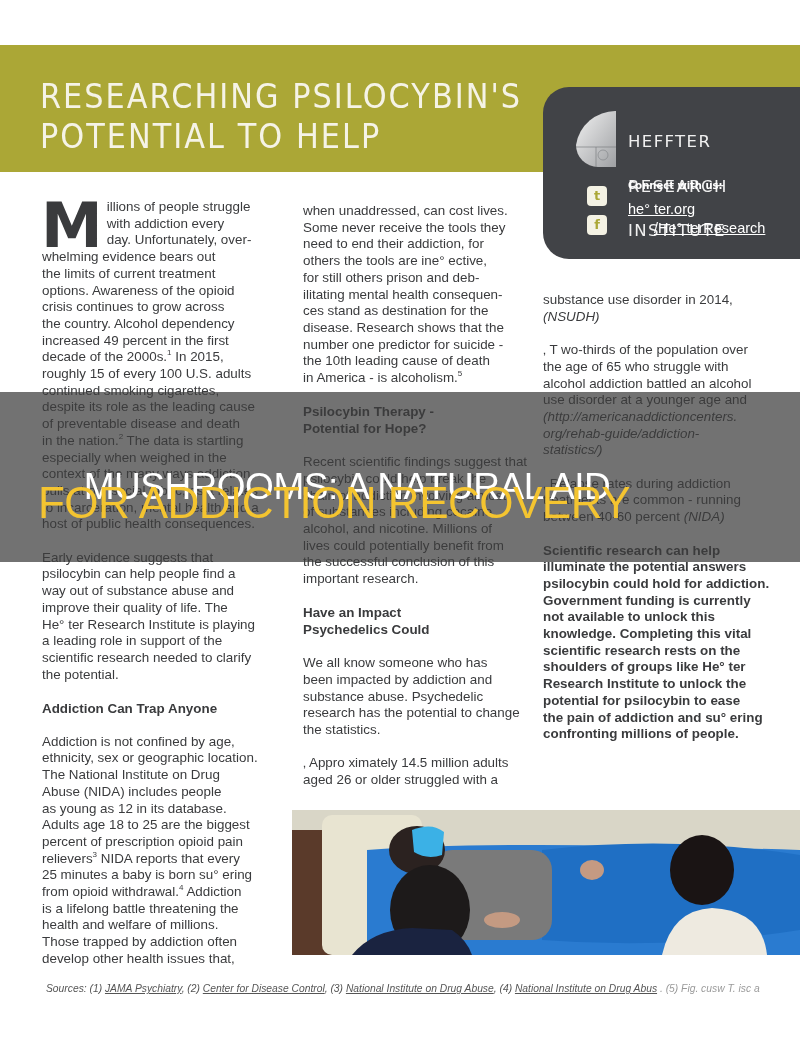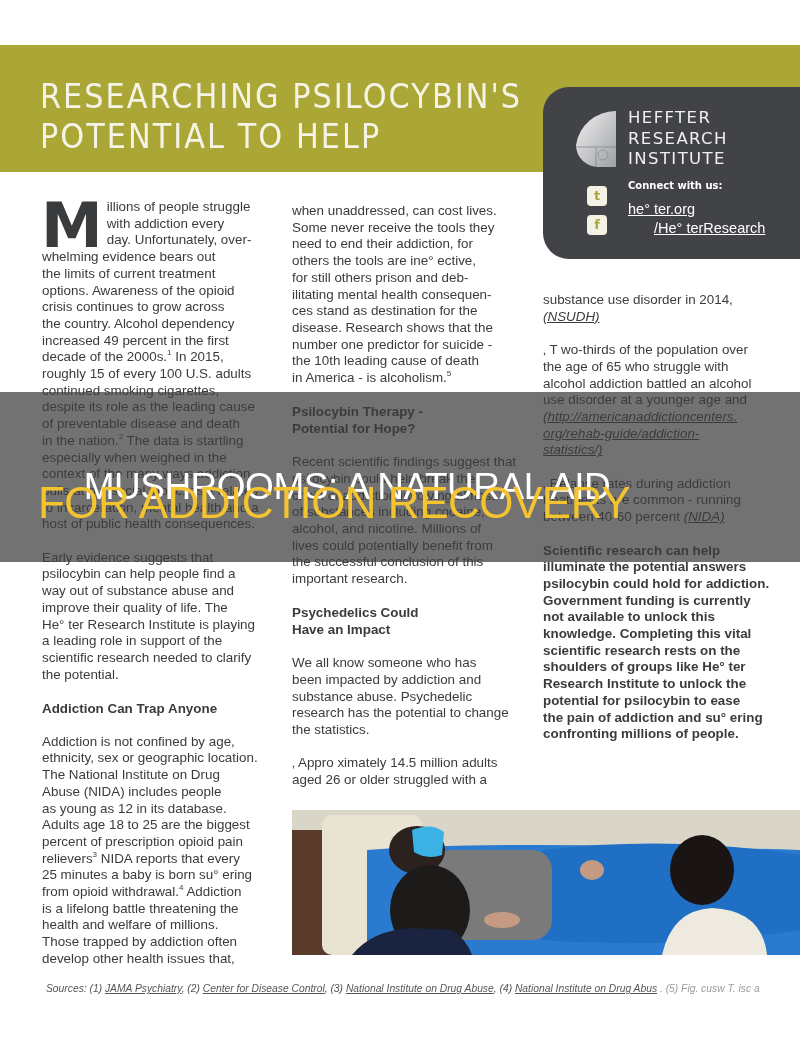--- a/index.html
+++ b/index.html
@@ -22,21 +22,21 @@
     position: absolute; left: 543px; top: 87px; width: 257px; height: 172px;
     background: #414347; border-radius: 26px 0 0 26px;
   }
   .logo {
     position: absolute; left: 576px; top: 111px; width: 40px; height: 56px;
   }
   .org-name {
     position: absolute; left: 628px; top: 108px; font-size: 16.5px; line-height: 20.5px;
     letter-spacing: 1.4px; color: #f0f0f0; font-family: "DejaVu Sans", sans-serif;
   }
-  .org-name span { display: block; }
+  .org-name span { display: block; margin-top: 24px; }
   .social {
     position: absolute; left: 587px; width: 20px; height: 20px; border-radius: 4px;
     background: #f4f2e4; color: #aba736; font-weight: bold; font-size: 13px;
     text-align: center; line-height: 20px; font-family: "DejaVu Sans", sans-serif;
   }
   .social.tw { top: 186px; }
   .social.fb { top: 215px; }
   .connect {
     position: absolute; left: 628px; top: 180px; font-size: 10px; font-weight: bold;
     color: #ffffff; font-family: "DejaVu Sans", sans-serif;
@@ -47,29 +47,29 @@
   }
   .link-line.site { top: 201px; }
   .link-line.fbpage { top: 220px; margin-left: 26px; }
 
   .col {
     position: absolute; font-size: 13.4px; line-height: 16.7px; color: #3a3b3d;
   }
   .col .gap { height: 16.7px; }
   .col h3 { font-size: 13.4px; line-height: 17px; font-weight: bold; margin: 0; }
   .col1 { left: 42px; top: 199px; width: 232px; }
-  .col2 { left: 292px; top: 203px; width: 232px; }
+  .col2 { left: 303px; top: 203px; width: 232px; }
   .col3 { left: 543px; top: 292px; width: 250px; }
   .dropcap {
     float: left; font-size: 62px; line-height: 46px; font-weight: bold;
     color: #3a3b3d; margin: 4px 4px 0 -1px; font-family: "DejaVu Sans", sans-serif;
   }
   .line { display: block; white-space: nowrap; }
   sup { font-size: 8px; vertical-align: top; line-height: 8px; }
-  .link-it { font-style: italic; text-decoration: underline; }
+  .link-it { font-style: italic; }
   .bold-block { font-weight: bold; }
 
   .photo {
     position: absolute; left: 292px; top: 810px; width: 508px; height: 145px;
     overflow: hidden; background: #b9b6a4;
   }
 
   .sources {
     position: absolute; left: 46px; top: 983px; font-size: 10.3px; font-style: italic;
     color: #555; white-space: nowrap;
@@ -196,22 +196,22 @@
   <span class="line">Recent scientific findings suggest that</span>
   <span class="line">psilocybin could help break the</span>
   <span class="line">chain of addiction involving almost</span>
   <span class="line">of substances including cocaine,</span>
   <span class="line">alcohol, and nicotine. Millions of</span>
   <span class="line">lives could potentially benefit from</span>
   <span class="line">the successful conclusion of this</span>
   <span class="line">important research.</span>
   <div class="gap"></div>
   <h3>
+    <span class="line">Have an Impact</span>
     <span class="line">Psychedelics Could</span>
-    <span class="line">Have an Impact</span>
   </h3>
   <div class="gap"></div>
   <span class="line">We all know someone who has</span>
   <span class="line">been impacted by addiction and</span>
   <span class="line">substance abuse. Psychedelic</span>
   <span class="line">research has the potential to change</span>
   <span class="line">the statistics.</span>
   <div class="gap"></div>
   <span class="line">‚   Appro  ximately 14.5 million adults</span>
   <span class="line">aged 26 or older struggled with a</span>

